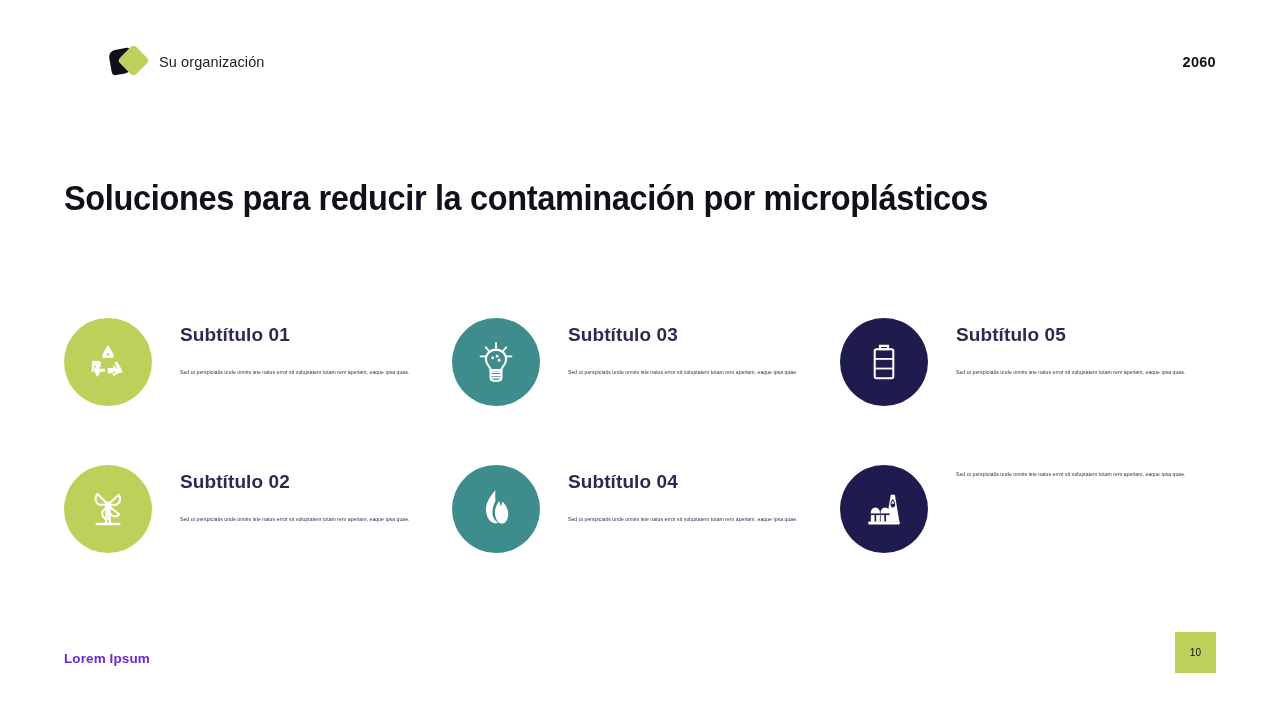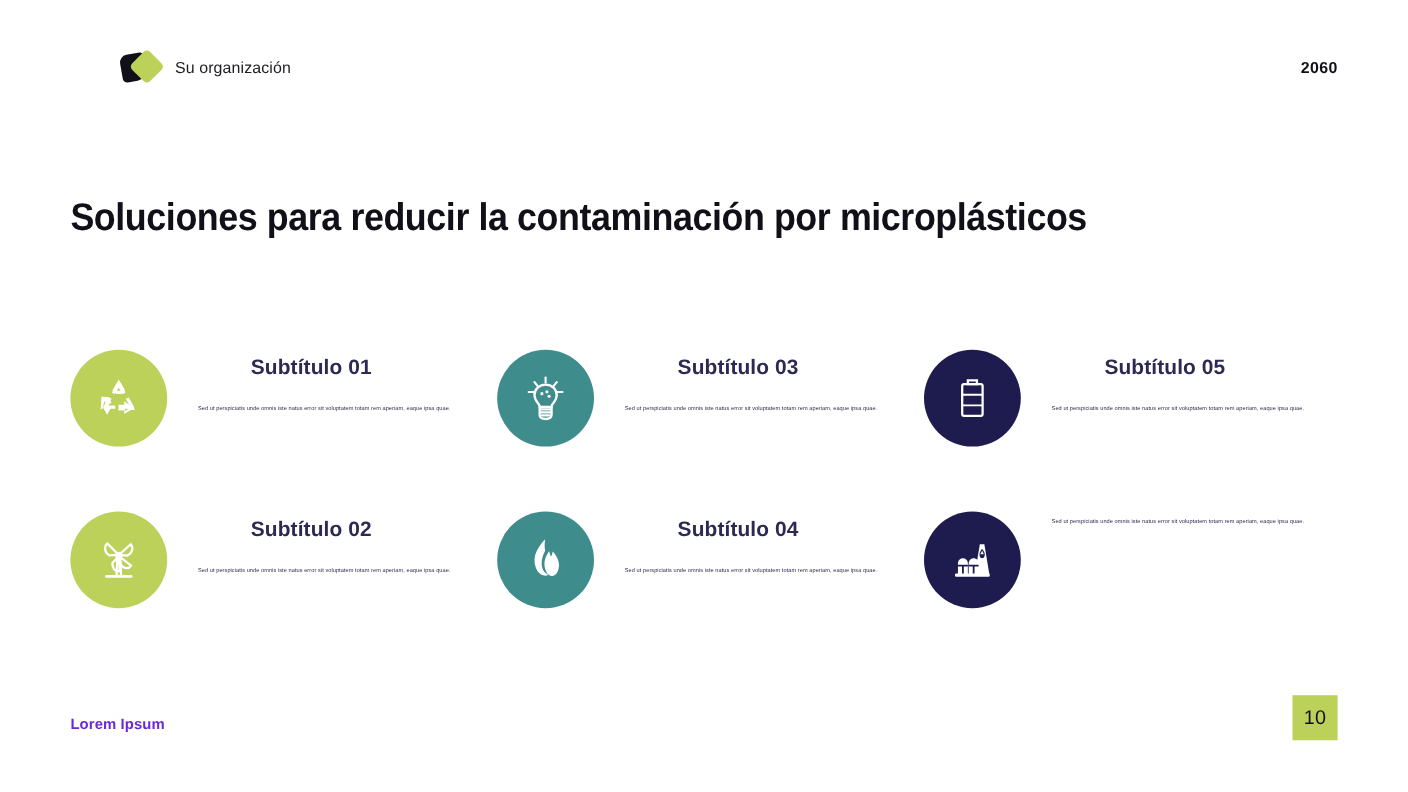--- a/index.html
+++ b/index.html
@@ -122,21 +122,20 @@
     padding-top: 8px;
     width: 300px;
   }
   .item-title {
     font-size: 19px;
     font-weight: 700;
     color: #2c2a52;
     letter-spacing: 0.1px;
     margin-bottom: 23px;
     white-space: nowrap;
-    margin-left: 48px;
   }
   .item-desc {
     font-size: 5.1px;
     line-height: 1.45;
     color: #2f2d4f;
     letter-spacing: 0.06px;
     max-width: 240px;
   }
 
   
@@ -153,21 +152,21 @@
     position: absolute;
     right: 64px;
     bottom: 634px;
     top: 632px;
     width: 41px;
     height: 41px;
     background: #bcd15a;
     display: flex;
     align-items: center;
     justify-content: center;
-    font-size: 18px;
+    font-size: 10px;
     color: #111018;
     letter-spacing: 0.3px;
   }
 </style>
 </head>
 <body>
 
 <div class="slide">
 
   <div class="header">

